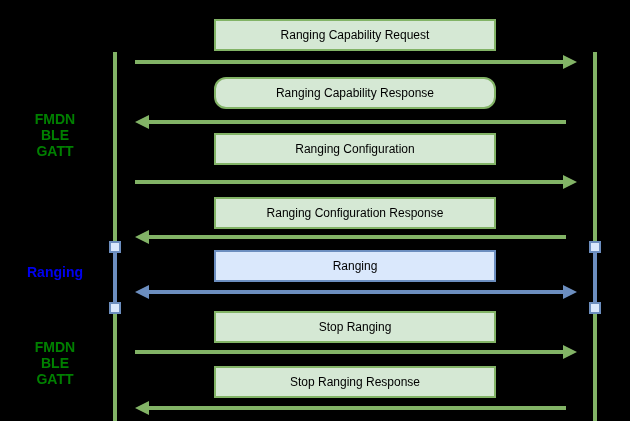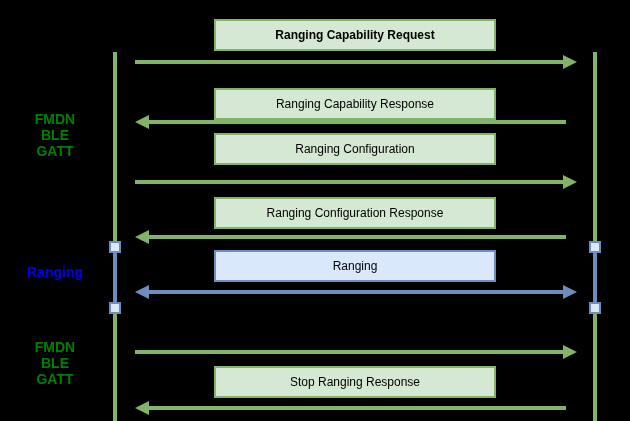--- a/index.html
+++ b/index.html
@@ -68,29 +68,29 @@
   <div class="lifeline" style="left:593px;top:52px;height:369px;"></div>
 
   <div class="lifeline-blue-seg" style="left:113px;top:247px;height:61px;"></div>
   <div class="lifeline-blue-seg" style="left:593px;top:247px;height:61px;"></div>
 
   <div class="activation-square" style="left:109px;top:241px;"></div>
   <div class="activation-square" style="left:109px;top:302px;"></div>
   <div class="activation-square" style="left:589px;top:241px;"></div>
   <div class="activation-square" style="left:589px;top:302px;"></div>
 
-  <div class="msg-box green" style="top:19px;font-weight:bold;">
+  <div class="msg-box green" style="top:19px;">
     <span>Ranging Capability Request</span>
   </div>
   <div class="arrow right green" style="top:55px;">
     <div class="line"></div>
     <div class="head point-right"></div>
   </div>
 
-  <div class="msg-box green" style="top:88px;">
+  <div class="msg-box green" style="top:77px;border-radius:12px;">
     <span>Ranging Capability Response</span>
   </div>
   <div class="arrow left green" style="top:115px;">
     <div class="line"></div>
     <div class="head point-left"></div>
   </div>
 
   <div class="msg-box green" style="top:133px;">
     <span>Ranging Configuration</span>
   </div>
@@ -109,20 +109,23 @@
 
   <div class="msg-box blue" style="top:250px;">
     <span>Ranging</span>
   </div>
   <div class="arrow both blue" style="top:285px;">
     <div class="line"></div>
     <div class="head point-left"></div>
     <div class="head point-right"></div>
   </div>
 
+  <div class="msg-box green" style="top:311px;">
+    <span>Stop Ranging</span>
+  </div>
   <div class="arrow right green" style="top:345px;">
     <div class="line"></div>
     <div class="head point-right"></div>
   </div>
 
   <div class="msg-box green" style="top:366px;">
     <span>Stop Ranging Response</span>
   </div>
   <div class="arrow left green" style="top:401px;">
     <div class="line"></div>

